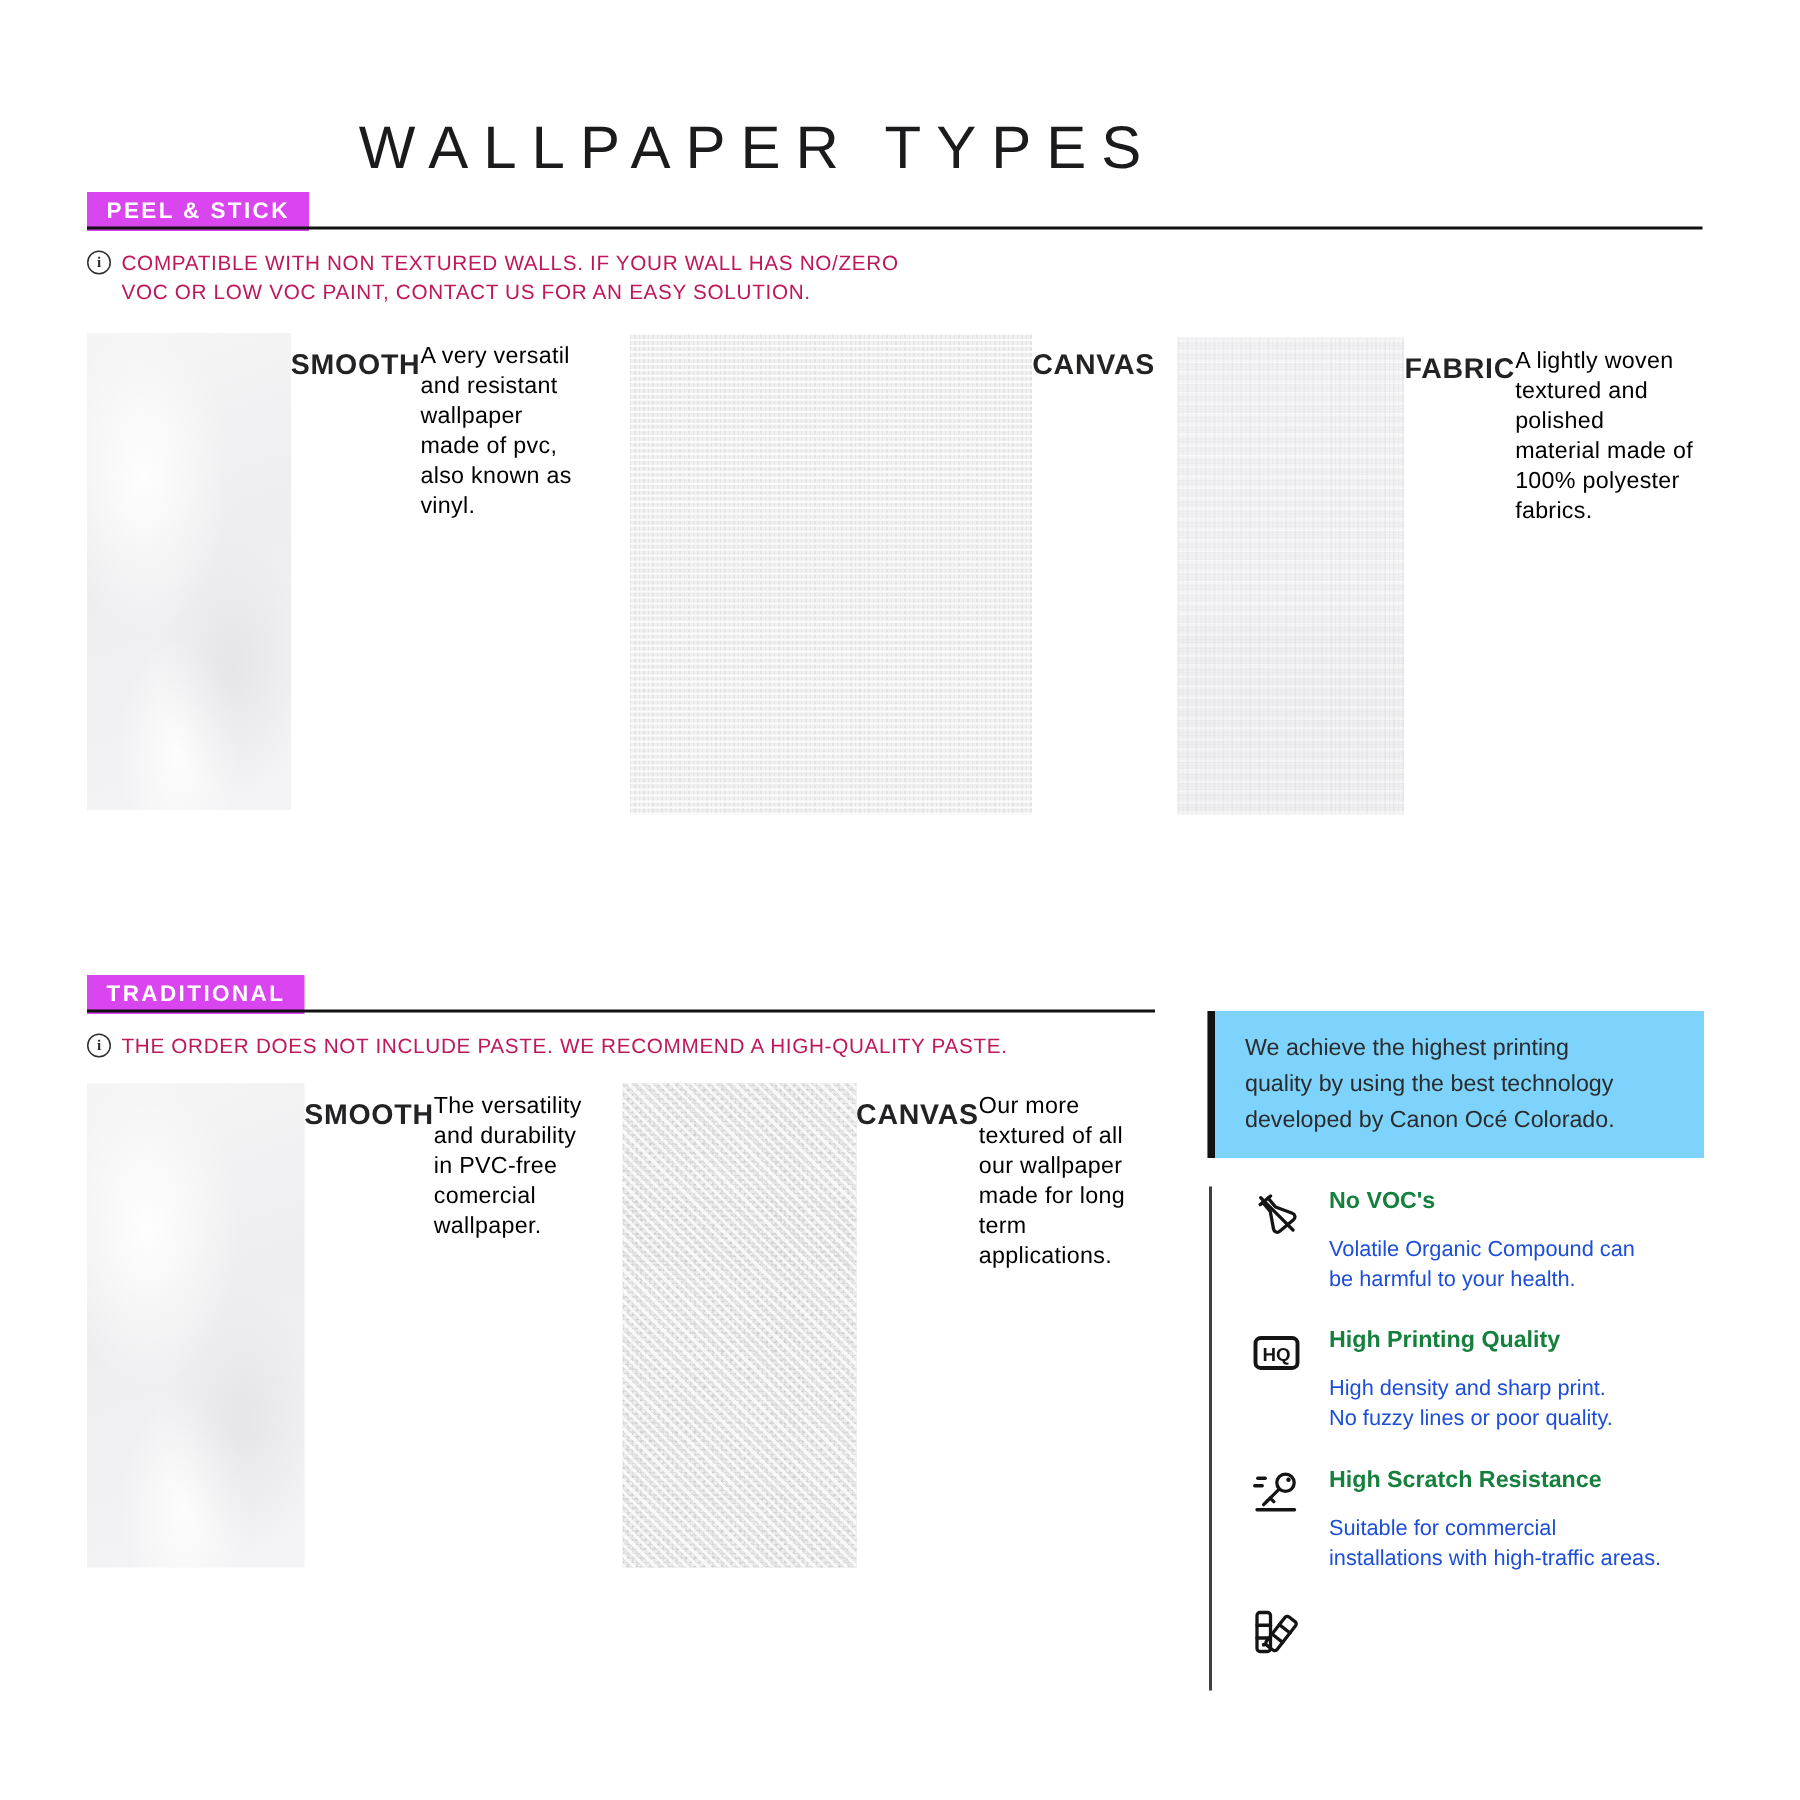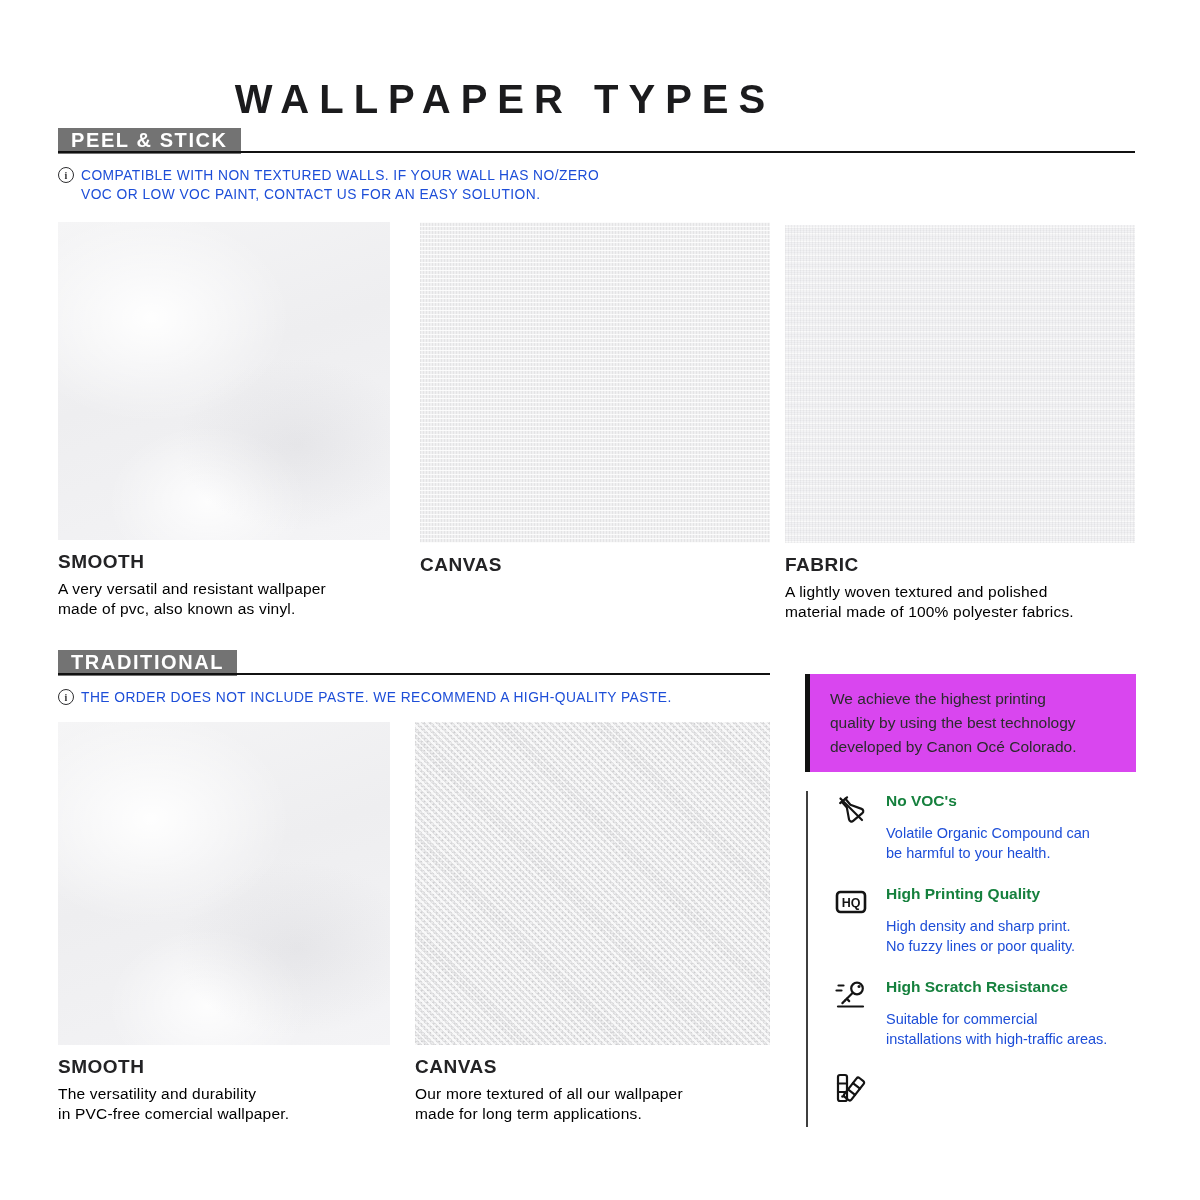--- a/index.html
+++ b/index.html
@@ -5,41 +5,41 @@
   html,body{margin:0;padding:0;}
   body{
     width:1200px;height:1200px;position:relative;background:#ffffff;
     font-family:"Liberation Sans","DejaVu Sans",sans-serif;color:#222;
     overflow:hidden;
   }
   .abs{position:absolute;}
   
   .page-title{
     left:0;top:50px;width:1010px;text-align:center;
-    font-size:40px;font-weight:700;letter-spacing:10px;color:#1b1b1d;
+    font-size:40px;font-weight:400;letter-spacing:10px;color:#1b1b1d;
   }
   
   .badge{
-    background:#737373;color:#ffffff;display:inline-block;
-    font-size:20px;font-weight:600;letter-spacing:1.6px;
+    background:#d946ef;color:#ffffff;display:inline-block;
+    font-size:15px;font-weight:600;letter-spacing:1.6px;
     padding:4px 13px 5px 13px;line-height:17px;
   }
   .rule{background:#111111;height:2px;}
   
   .note{display:flex;align-items:flex-start;gap:7px;}
   .info-icon{
     width:14px;height:14px;border:1.6px solid #2e2e30;border-radius:50%;
     display:inline-flex;align-items:center;justify-content:center;
     font-size:10px;font-weight:700;color:#2e2e30;margin-top:1px;flex:0 0 auto;
     font-family:"Liberation Serif","DejaVu Serif",serif;
   }
   .note-lines{font-size:13.8px;font-weight:500;letter-spacing:.45px;
-    color:#1d4ed8;line-height:19px;}
-  
-  .card{display:flex;flex-direction:column;}
+    color:#be185d;line-height:19px;}
+  
+  .card{display:flex;flex-direction:row;}
   .swatch{width:100%;}
   .swatch-name{margin-top:11px;font-size:19px;font-weight:600;
     letter-spacing:.5px;color:#232325;}
   .swatch-desc{margin-top:6px;font-size:15.5px;line-height:20px;
     color:#000000;letter-spacing:.2px;white-space:pre-line;}
   .tex-smooth{
     background:
       radial-gradient(70% 55% at 28% 30%, rgba(255,255,255,.95) 0%, rgba(255,255,255,0) 60%),
       radial-gradient(60% 45% at 72% 70%, rgba(185,185,192,.20) 0%, rgba(185,185,192,0) 60%),
       radial-gradient(50% 40% at 45% 88%, rgba(255,255,255,.85) 0%, rgba(255,255,255,0) 60%),
@@ -62,21 +62,21 @@
   .tex-canvas-rough{
     background-color:#ededee;
     background-image:
       repeating-linear-gradient(45deg, rgba(255,255,255,.75) 0 2px, rgba(0,0,0,0) 2px 5px),
       repeating-linear-gradient(-45deg, rgba(118,118,124,.09) 0 1px, rgba(0,0,0,0) 1px 4px),
       repeating-linear-gradient(0deg, rgba(118,118,124,.11) 0 1px, rgba(0,0,0,0) 1px 3px),
       repeating-linear-gradient(90deg, rgba(118,118,124,.09) 0 1px, rgba(0,0,0,0) 1px 3px);
   }
   
   .quote-box{
-    box-sizing:border-box;border-left:5px solid #111111;background:#d946ef;
+    box-sizing:border-box;border-left:5px solid #111111;background:#7dd3fc;
     padding:13px 14px 13px 20px;font-size:15.5px;line-height:1.55;
     color:#2b2b2d;white-space:pre-line;
   }
   .features{
     box-sizing:border-box;border-left:2px solid #3f3f3f;padding-left:25px;
   }
   .feature{display:flex;gap:17px;margin-bottom:21px;}
   .feature-icon{flex:0 0 36px;width:36px;height:36px;}
   .feature-title{font-size:15.5px;font-weight:700;color:#15803d;line-height:20px;}
   .feature-desc{font-size:14.5px;color:#1d4ed8;line-height:20px;

